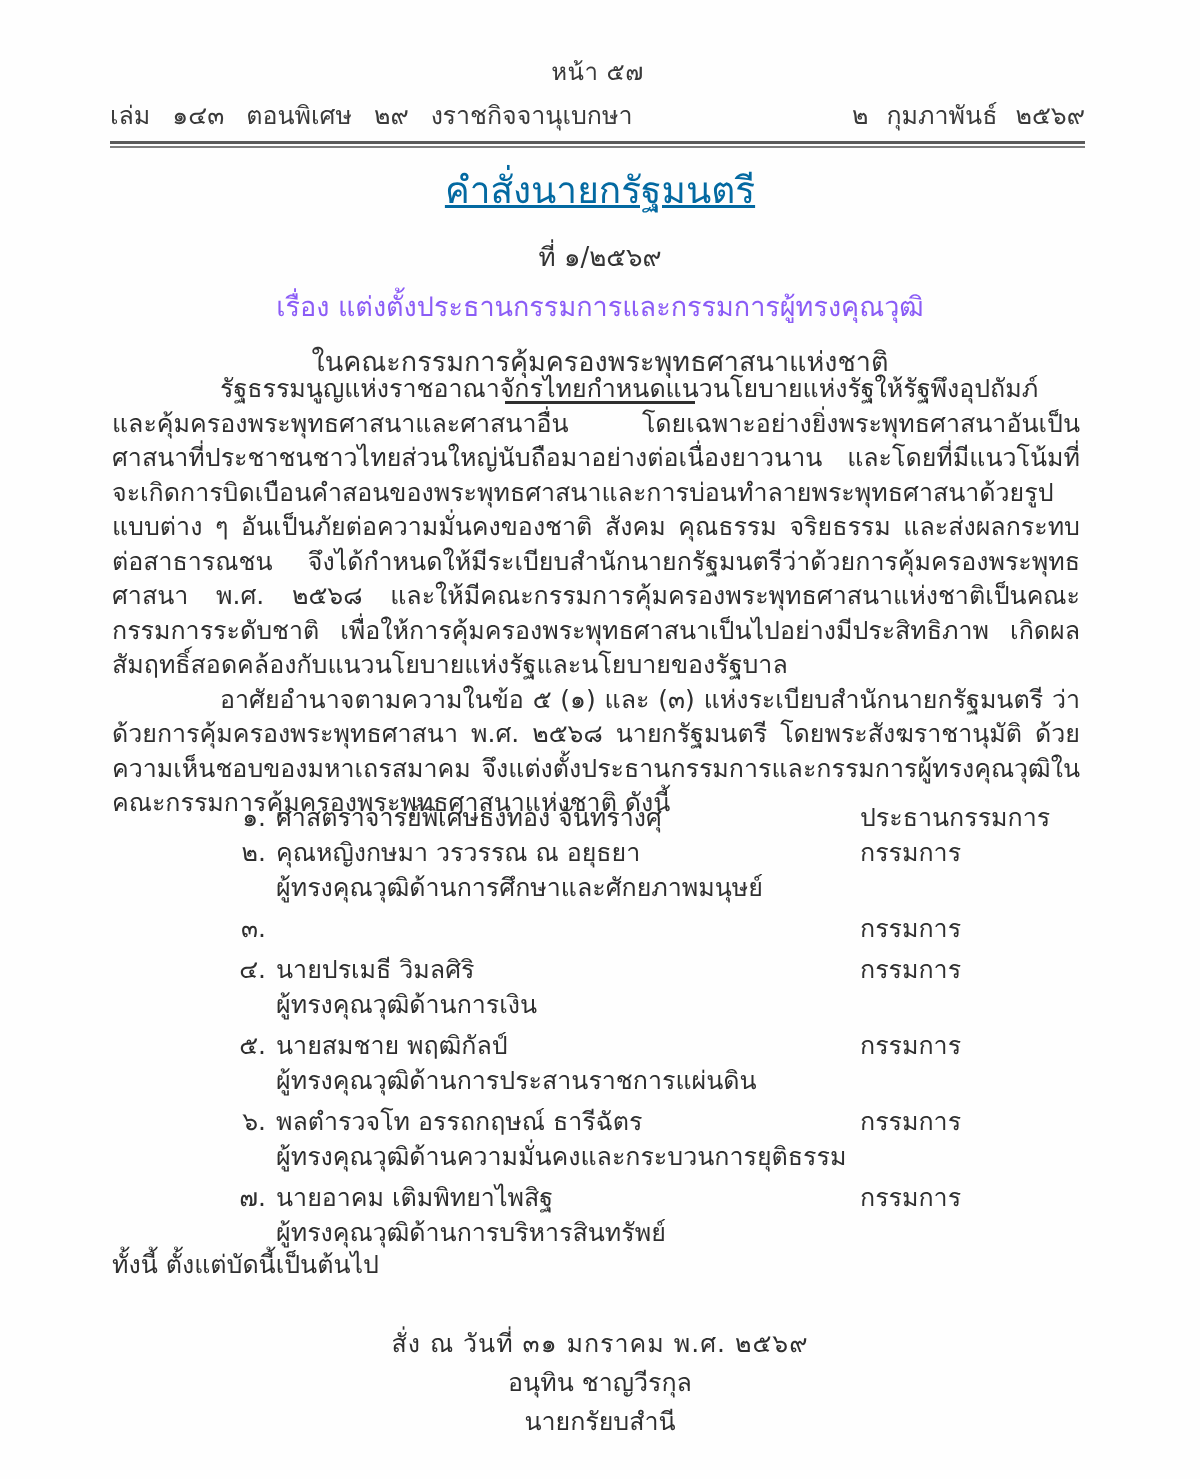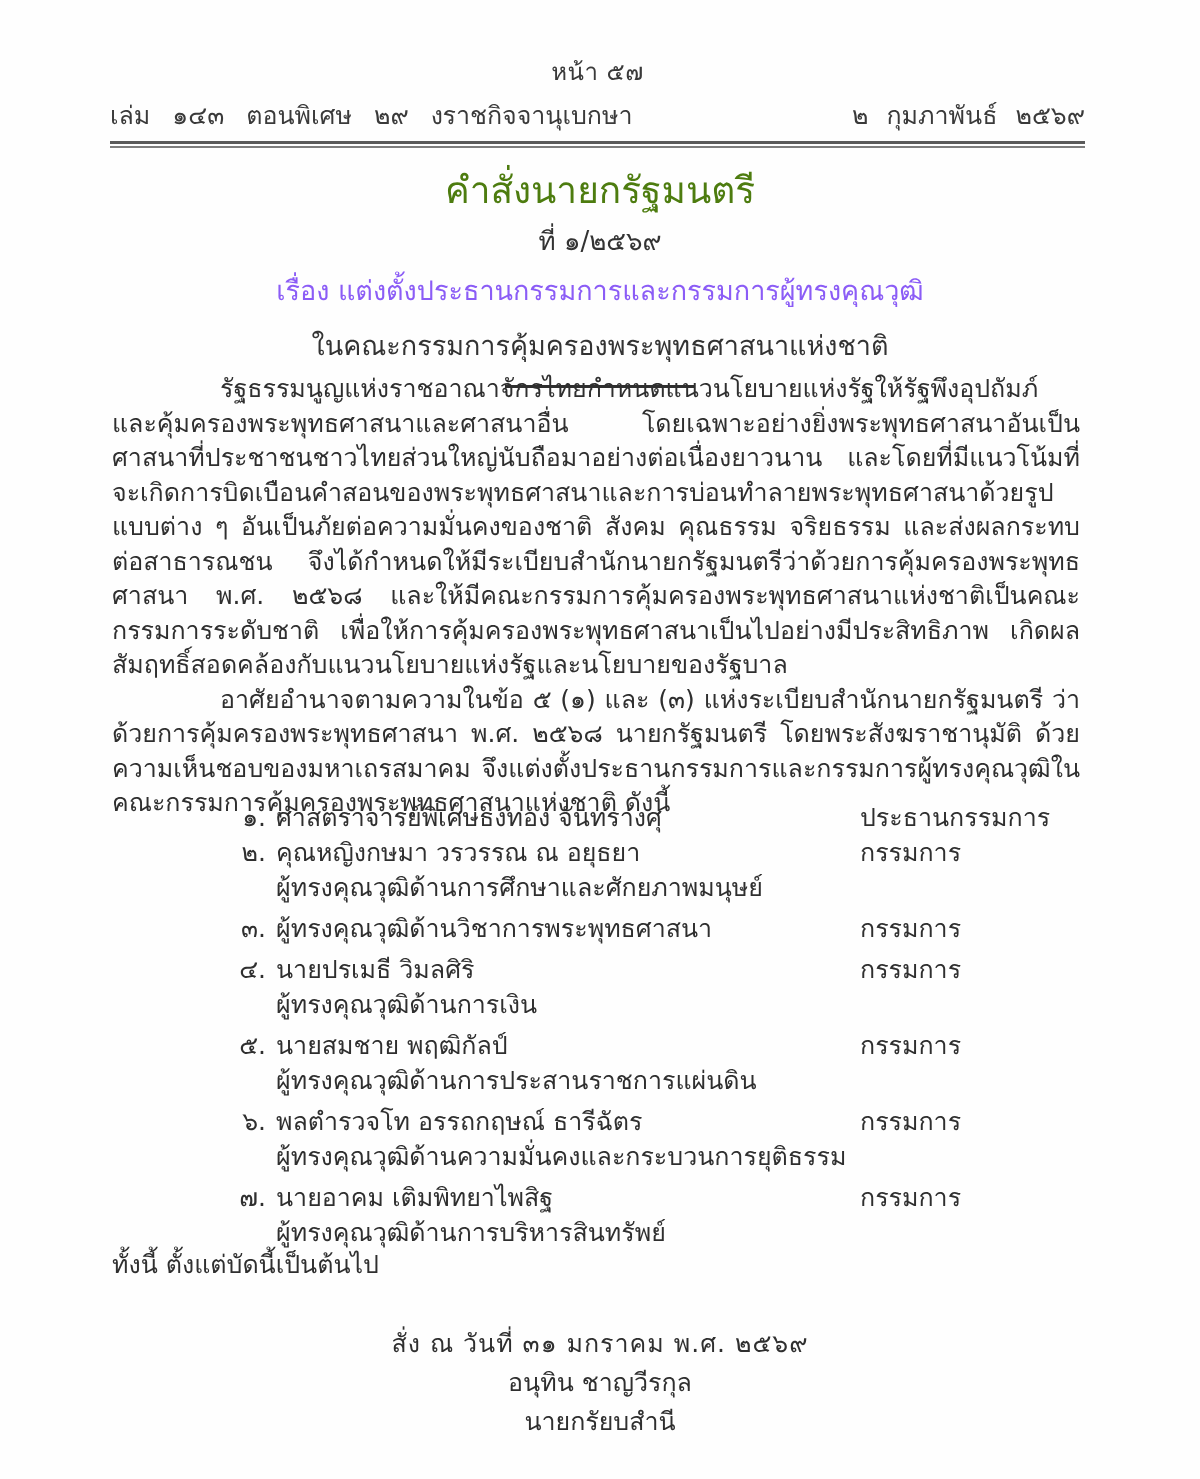--- a/index.html
+++ b/index.html
@@ -76,25 +76,26 @@
   .title-block {
     position: absolute;
     left: 0;
     right: 0;
     top: 168px;
     text-align: center;
   }
   .doc-title {
     font-size: 37px;
     line-height: 1.25;
-    color: #4d7c0f;
+    color: #0369a1;
+    text-decoration: underline;
   }
   .doc-number {
     font-size: 26px;
-    margin-top: 6px;
+    margin-top: 22px;
     color: #333;
   }
   .doc-subject-1 {
     font-size: 27px;
     margin-top: 12px;
     color: #8b5cf6;
     line-height: 1.3;
   }
   .doc-subject-2 {
     font-size: 27px;
@@ -254,21 +255,20 @@
         <div class="m-qual">ผู้ทรงคุณวุฒิด้านการศึกษาและศักยภาพมนุษย์</div>
       </div>
       <div class="m-role">กรรมการ</div>
     </div>
 
     <div class="list-gap"></div>
 
     <div class="member-row">
       <div class="m-num">๓.</div>
       <div class="m-body">
-        <div class="m-qual">ผู้ทรงคุณวุฒิด้านวิชาการพระพุทธศาสนา</div>
       </div>
       <div class="m-role">กรรมการ</div>
     </div>
 
     <div class="list-gap"></div>
 
     <div class="member-row">
       <div class="m-num">๔.</div>
       <div class="m-body">
         <div class="m-name">นายปรเมธี  วิมลศิริ</div>

